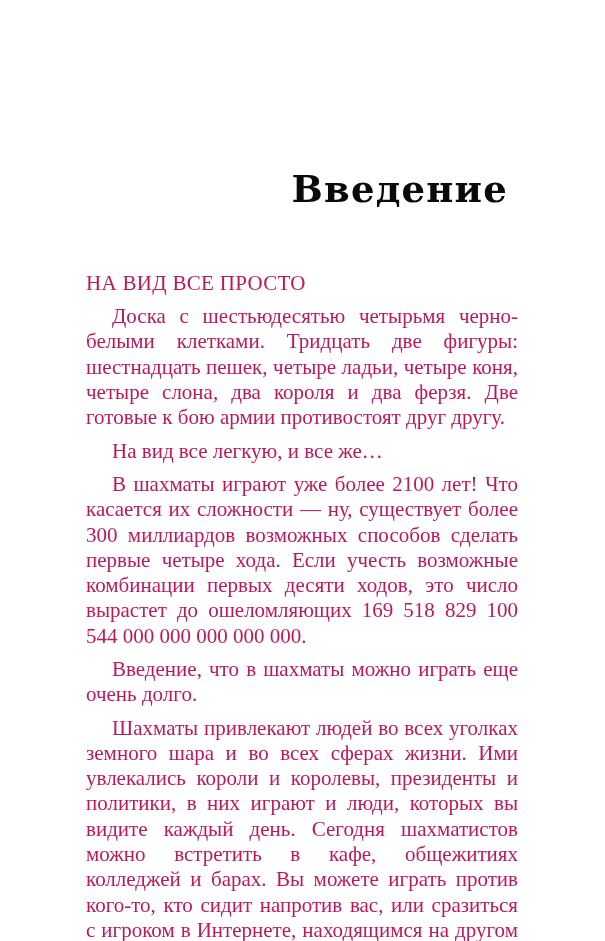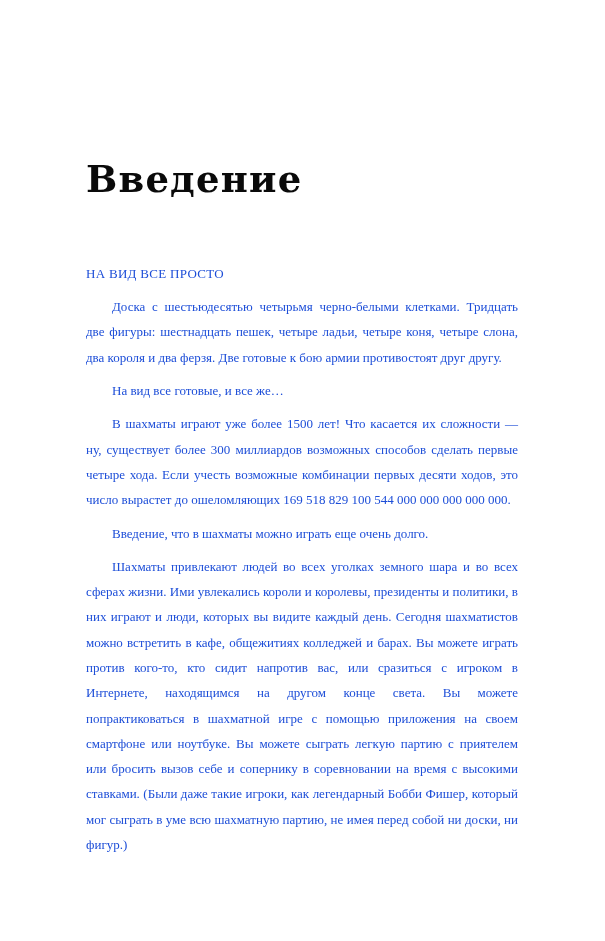--- a/index.html
+++ b/index.html
@@ -24,42 +24,42 @@
   }
 
   .content {
     position: absolute;
     left: 86px;
     top: 0;
     width: 432px;
   }
 
   .chapter-title {
-    margin: 0;
+    margin: 10px;
     padding-top: 160px;
     font-family: "DejaVu Serif", "Liberation Serif", serif;
     font-weight: 700;
     font-size: 37px;
     line-height: 1.05;
     letter-spacing: 1.2px;
-    text-align: left;
+    text-align: right;
     color: #0a0a0a;
   }
 
   .body-block {
     margin-top: 62px;
   }
 
   p.para {
     margin: 0;
-    font-size: 13px;
+    font-size: 21px;
     line-height: 25.3px;
     text-align: justify;
     text-justify: inter-word;
-    color: #1d4ed8;
+    color: #be185d;
     hyphens: manual;
   }
 
   p.para + p.para {
     margin-top: 8px;
   }
 
   .lead-caps {
     font-variant: normal;
     font-size: 15.2px;
@@ -78,23 +78,23 @@
   <div class="content">
 
     <h1 class="chapter-title">Введение</h1>
 
     <div class="body-block">
 
       <p class="para lead-caps">НА ВИД ВСЕ ПРОСТО</p>
 
       <p class="para indent">Доска с шестьюдесятью четырьмя черно-белыми клетками. Тридцать две фигуры: шестнадцать пешек, четыре ладьи, четыре коня, четыре слона, два короля и два ферзя. Две готовые к бою армии противостоят друг другу.</p>
 
-      <p class="para indent">На вид все готовые, и все же…</p>
+      <p class="para indent">На вид все легкую, и все же…</p>
 
-      <p class="para indent">В шахматы играют уже более 1500 лет! Что касается их сложности — ну, существует более 300 миллиардов возможных способов сделать первые четыре хода. Если учесть возможные комбинации первых десяти ходов, это число вырастет до ошеломляющих 169 518 829 100 544 000 000 000 000 000.</p>
+      <p class="para indent">В шахматы играют уже более 2100 лет! Что касается их сложности — ну, существует более 300 миллиардов возможных способов сделать первые четыре хода. Если учесть возможные комбинации первых десяти ходов, это число вырастет до ошеломляющих 169 518 829 100 544 000 000 000 000 000.</p>
 
       <p class="para indent">Введение, что в шахматы можно играть еще очень долго.</p>
 
       <p class="para indent">Шахматы привлекают людей во всех уголках земного шара и во всех сферах жизни. Ими увлекались короли и королевы, президенты и политики, в них играют и люди, которых вы видите каждый день. Сегодня шахматистов можно встретить в кафе, общежитиях колледжей и барах. Вы можете играть против кого-то, кто сидит напротив вас, или сразиться с игроком в Интернете, находящимся на другом конце света. Вы можете попрактиковаться в шахматной игре с помощью приложения на своем смартфоне или ноутбуке. Вы можете сыграть легкую партию с приятелем или бросить вызов себе и сопернику в соревновании на время с высокими ставками. (Были даже такие игроки, как легендарный Бобби Фишер, который мог сыграть в уме всю шахматную партию, не имея перед собой ни доски, ни фигур.)</p>
 
     </div>
   </div>
 </div>
 
 </body></html>

